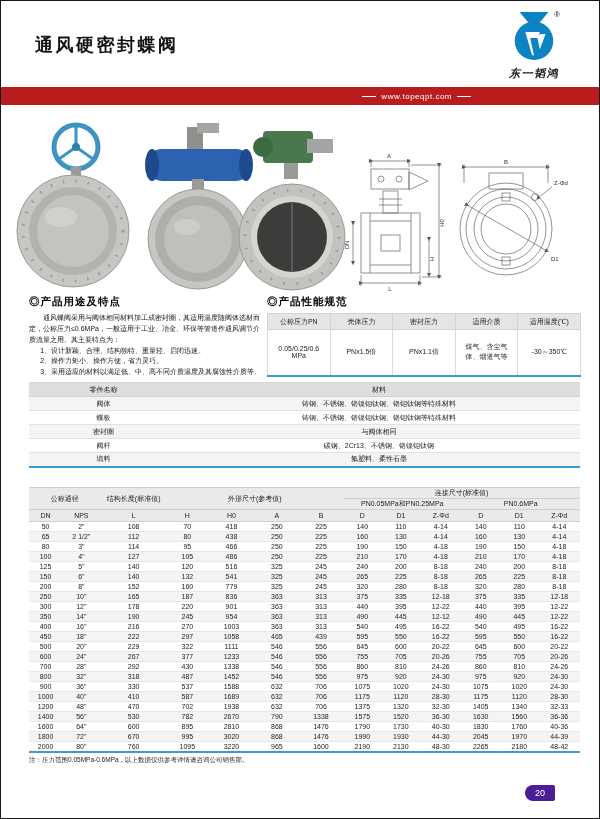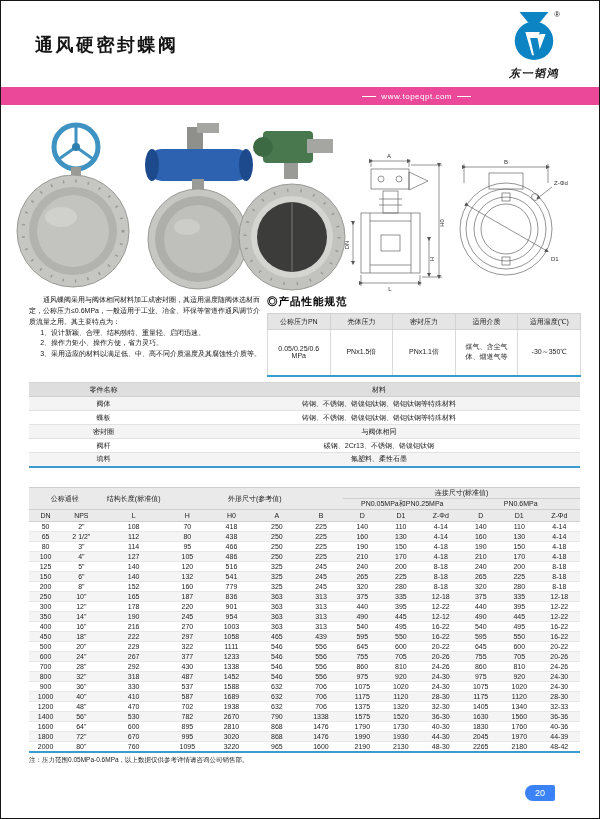--- a/index.html
+++ b/index.html
@@ -6,21 +6,21 @@
   html,body { background:#888; }
   .page {
     position:relative; width:600px; height:819px; margin:0 auto;
     background:#fff; border:1px solid #161616; overflow:hidden;
     font-family:"Liberation Sans", sans-serif; color:#111;
   }
   
   .doc-title { position:absolute; left:34px; top:32px; font-size:18px; font-weight:bold; letter-spacing:2.5px; color:#141414; }
   .logo { position:absolute; right:26px; top:8px; width:78px; text-align:center; }
   .logo .brand { font-size:11px; font-weight:bold; letter-spacing:1.5px; margin-top:1px; color:#1a1a1a;font-style:italic; }
-  .band { position:absolute; left:0; top:86px; width:600px; height:18px; background:#ec4899; }
+  .band { position:absolute; left:0; top:86px; width:600px; height:18px; background:#b91c1c; }
   .band-inner { position:absolute; right:130px; top:0; height:18px; display:flex; align-items:center; gap:5px; }
   .band-inner .dash { width:14px; height:1px; background:#fff; }
   .band-inner .url { color:#fff; font-size:8px; letter-spacing:.5px; }
   
   .img-strip { position:absolute; left:0; top:116px; width:600px; height:176px; }
   
   .sec-title { font-size:10.5px; font-weight:bold; color:#000; margin-bottom:4px; letter-spacing:1px; }
   
   .features { position:absolute; left:28px; top:294px; width:235px; }
   .features p { font-size:7px; line-height:1.55; color:#141414; }
@@ -44,21 +44,21 @@
   .unit { font-size:7px; color:#222; }
   .dim-table { width:100%; border-collapse:collapse; table-layout:fixed; font-size:7px;
                border-top:1px solid #cfcfcf; border-bottom:2px solid #3b9bd1; color:#222; }
   .dim-table thead th { background:#eaeaea; font-weight:normal; padding:0; border-bottom:1px solid #cfcfcf; }
   .dim-table tr.h1 th, .dim-table tr.h2 th { height:10px; line-height:10px; }
   .dim-table tr.h3 th { height:11px; line-height:11px; }
   .dim-table tbody td { text-align:center; padding:0; height:9px; line-height:9px; border-bottom:1px solid #e8e8e8; }
   .dim-table tbody tr:nth-child(even) td { background:#f4f4f4; }
   .note { font-size:6.5px; color:#1a1a1a; margin-top:3px; }
   
-  .page-badge { position:absolute; right:44px; bottom:17px; width:30px; height:16px; background:#3b82f6;
+  .page-badge { position:absolute; right:44px; bottom:17px; width:30px; height:16px; background:#4c1d95;
     border-radius:8px 2px 2px 8px; color:#fff; font-size:9px; display:flex; align-items:center; justify-content:center; }
   svg text { font-family:"Liberation Sans", sans-serif; }
 </style>
 </head>
 <body>
 
 <div class="page">
 
   <div class="doc-title">通风硬密封蝶阀</div>
 
@@ -175,20 +175,21 @@
         <line x1="547" y1="66" x2="547" y2="47"></line>
       <line x1="466" y1="88" x2="546" y2="134" marker-start="url(#ar)" marker-end="url(#ar)"></line>
       <line x1="551" y1="70" x2="537" y2="81" marker-end="url(#ar)"></line>
       <text x="505" y="47" font-size="6" fill="#333" stroke="none" text-anchor="middle">B</text>
       <text x="553" y="68" font-size="6" fill="#333" stroke="none" text-anchor="start">Z-Φd</text>
       <text x="550" y="144" font-size="6" fill="#333" stroke="none" text-anchor="start">D1</text>
     </g>
   </svg>
 
   <div class="features">
+    <div class="sec-title">◎产品用途及特点</div>
     <p class="intro">通风蝶阀采用与阀体相同材料加工成密封圈，其适用温度随阀体选材而定，公称压力≤0.6MPa，一般适用于工业、冶金、环保等管道作通风调节介质流量之用。其主要特点为：</p>
     <p class="item">1、设计新颖、合理、结构独特、重量轻、启闭迅速。</p>
     <p class="item">2、操作力矩小、操作方便，省力灵巧。</p>
     <p class="item">3、采用适应的材料以满足低、中、高不同介质温度及其腐蚀性介质等。</p>
   </div>
 
   <div class="performance">
     <div class="sec-title">◎产品性能规范</div>
     <table class="perf-table">
       <thead>

